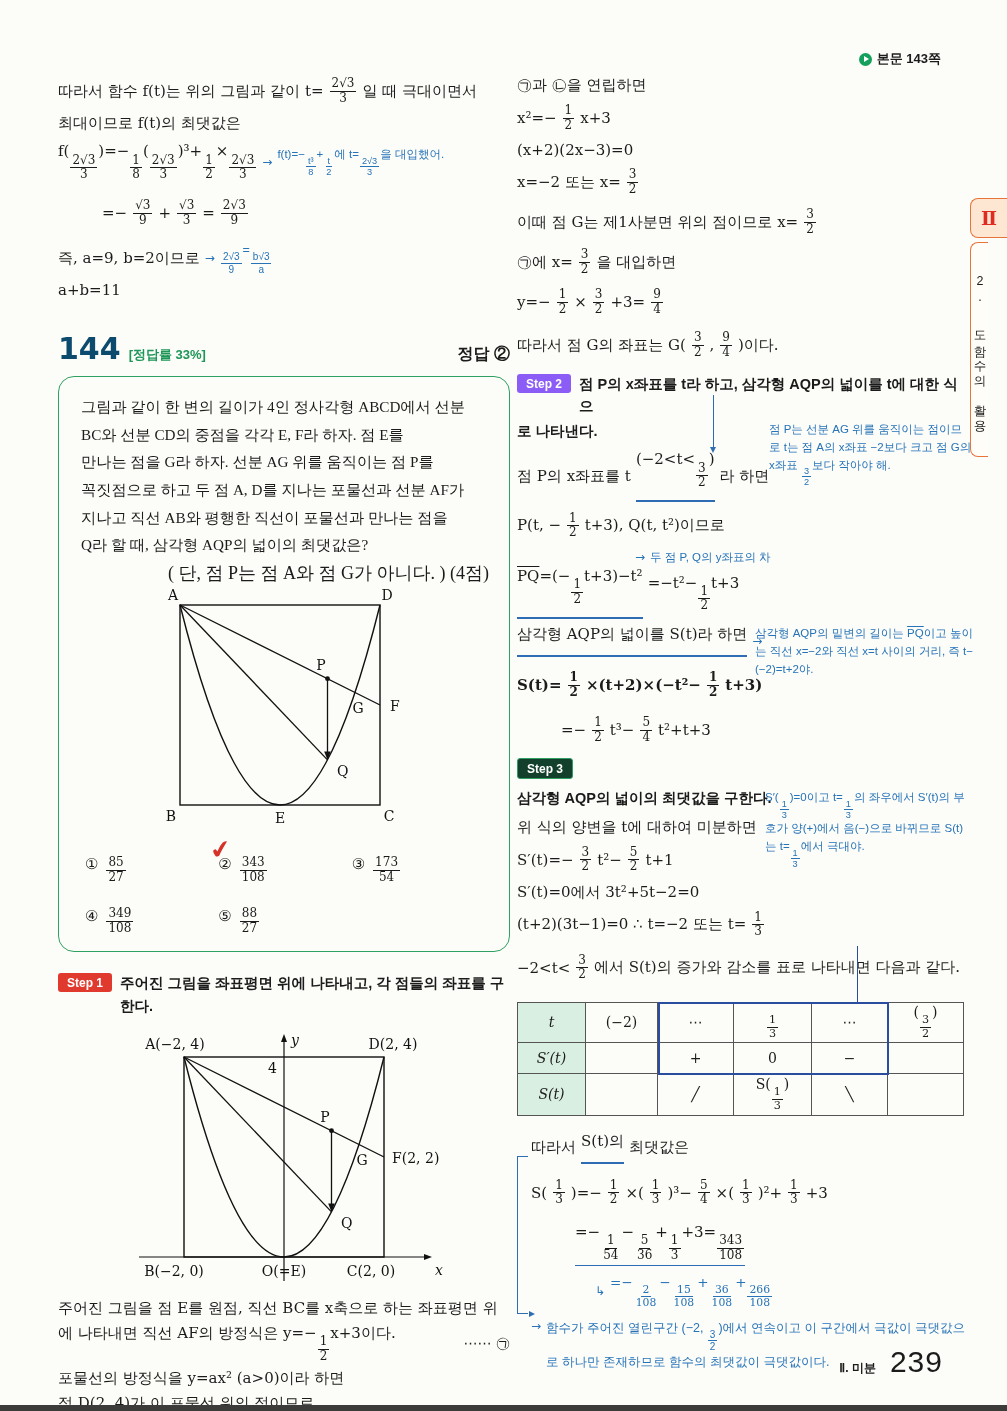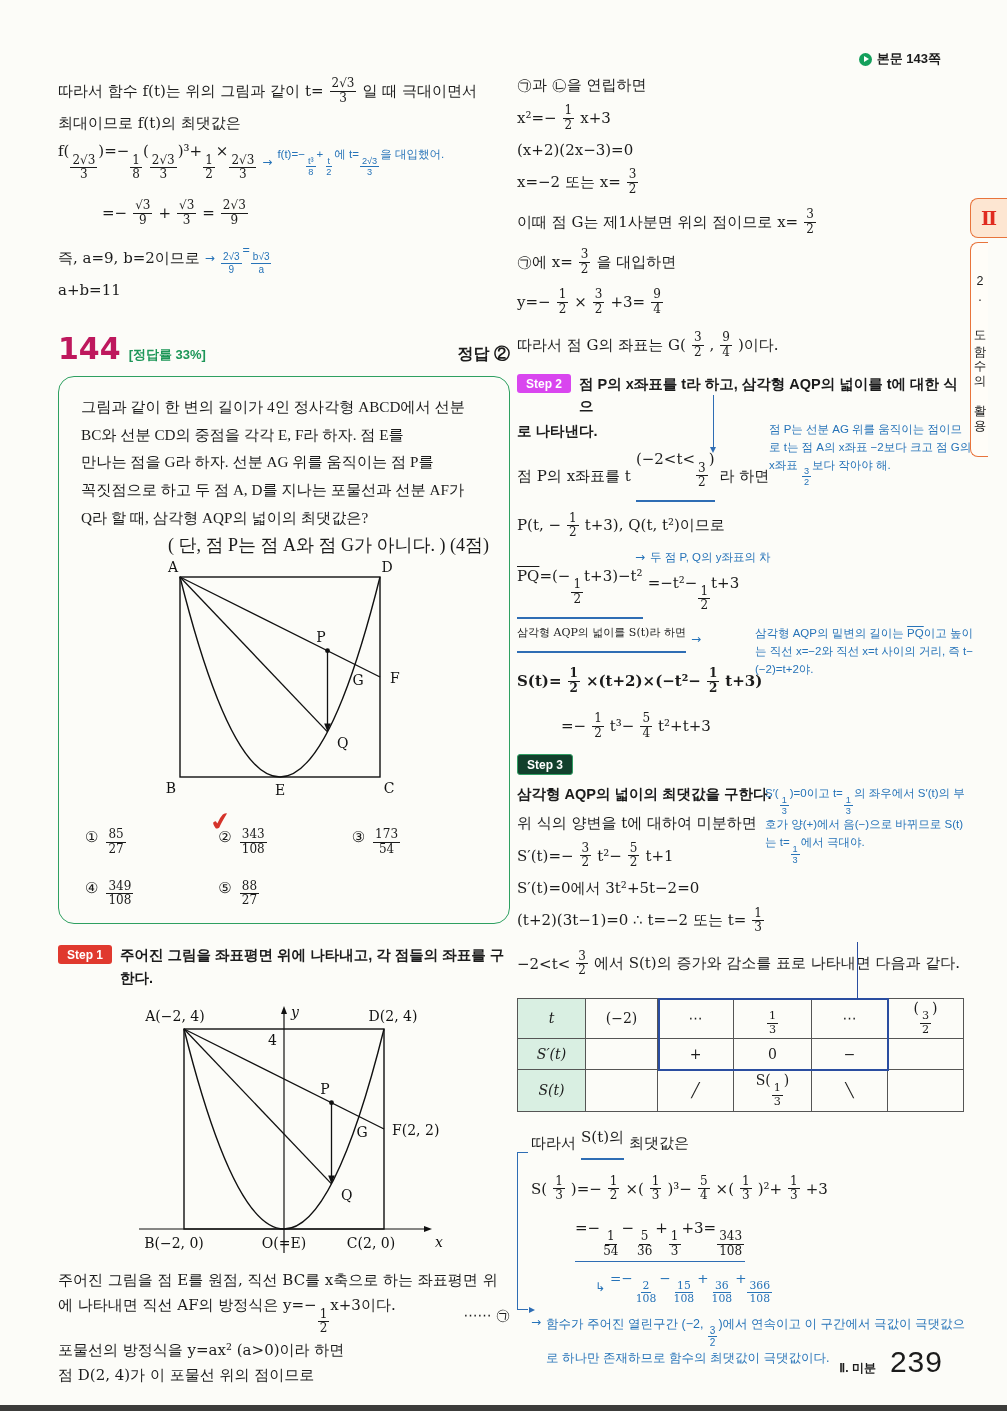--- a/index.html
+++ b/index.html
@@ -31,38 +31,38 @@
                 border-top:3px solid transparent;border-bottom:3px solid transparent;}
   
   .sidetab{position:absolute;right:0;top:198px;width:37px;font-family:"Liberation Sans",sans-serif;}
   .tab-unit{border:1.5px solid #e8743c;border-right:none;border-radius:8px 0 0 8px;background:#fde6d2;
             color:#e02b20;font-weight:bold;font-size:19px;text-align:center;padding:8px 0;font-family:"DejaVu Serif",serif;}
   .tab-chap{border:1.5px solid #e8743c;border-right:none;border-radius:8px 0 0 8px;background:#fffdf8;
             margin-top:4px;padding:14px 0;writing-mode:vertical-rl;text-orientation:upright;
             letter-spacing:2px;font-size:12.5px;display:flex;justify-content:center;min-height:215px;}
   
   .probhead{display:flex;align-items:baseline;margin-top:32px;}
-  .probnum{font-family:"DejaVu Sans",sans-serif;font-weight:bold;font-size:30px;color:#be185d;}
+  .probnum{font-family:"DejaVu Sans",sans-serif;font-weight:bold;font-size:30px;color:#0c4a6e;}
   .probrate{font-family:"Liberation Sans",sans-serif;font-weight:bold;font-size:13px;color:#1d9658;margin-left:8px;}
   .probans{margin-left:auto;font-weight:bold;font-size:16px;font-family:"Liberation Sans",sans-serif;}
   
   .pbox{border:1.8px solid #2ea061;border-radius:16px;margin-top:10px;padding:16px 20px 14px 22px;}
   .pbody{font-size:15.2px;line-height:1.82;}
   .pcond{text-align:right;font-size:18px;margin-top:2px;}
   .choices{display:grid;grid-template-columns:1fr 1fr 1fr;row-gap:12px;margin:12px 4px 2px;}
   .choice{display:flex;align-items:center;gap:7px;font-size:15px;position:relative;}
   .chknum{font-size:15px;}
   .chkmark{position:absolute;left:-8px;top:-10px;color:#d5332a;font-size:25px;font-weight:bold;
            font-family:"DejaVu Sans",sans-serif;transform:rotate(-10deg);}
   
   .steprow{display:flex;align-items:flex-start;gap:8px;margin-top:20px;}
   .badge{font-family:"Liberation Sans",sans-serif;font-size:12px;font-weight:bold;color:#fff;
          padding:2.5px 9px;border-radius:3px;white-space:nowrap;margin-top:1px;}
   .b1{background:#e0392e;}
-  .b2{background:#d946ef;}
+  .b2{background:#8b5cf6;}
   .b3{background:#12402c;border:1px solid #2f9e63;}
   .step-title{font-family:"Liberation Sans",sans-serif;font-weight:bold;font-size:14.5px;line-height:1.55;}
   
   .figwrap{text-align:center;}
   svg text{font-family:"DejaVu Serif",serif;font-size:14px;fill:#111;}
   
   .tblwrap{position:relative;margin-top:14px;width:447px;}
   table.inc{border-collapse:collapse;width:447px;font-size:14px;}
   table.inc td{border:1px solid #555;text-align:center;vertical-align:middle;}
   td.hd{background:#d9efe2;font-family:"DejaVu Serif",serif;}
@@ -167,20 +167,21 @@
       <span class="probrate">[정답률 33%]</span>
       <span class="probans">정답 ②</span>
     </div>
 
     <div class="pbox">
       <div class="pbody">
         <div>그림과 같이 한 변의 길이가 4인 정사각형 ABCD에서 선분</div>
         <div>BC와 선분 CD의 중점을 각각 E, F라 하자. 점 E를</div>
         <div>만나는 점을 G라 하자. 선분 AG 위를 움직이는 점 P를</div>
         <div>꼭짓점으로 하고 두 점 A, D를 지나는 포물선과 선분 AF가</div>
+        <div>지나고 직선 AB와 평행한 직선이 포물선과 만나는 점을</div>
         <div>Q라 할 때, 삼각형 AQP의 넓이의 최댓값은?</div>
       </div>
       <div class="pcond">( 단, 점 P는 점 A와 점 G가 아니다. ) (4점)</div>
 
       <div class="figwrap">
         <svg width="300" height="244" viewBox="0 0 300 244">
           <rect x="45" y="20" width="200" height="200" fill="none" stroke="#111" stroke-width="1.4"></rect>
           <path d="M45,20 Q145,420 245,20" fill="none" stroke="#111" stroke-width="1.4"></path>
           <line x1="45" y1="20" x2="245" y2="120" stroke="#111" stroke-width="1.3"></line>
           <line x1="45" y1="20" x2="192.5" y2="174.9" stroke="#111" stroke-width="1.3"></line>
@@ -359,21 +360,21 @@
               <span class="fn">1</span>
               <span class="fd">2</span>
             </span>t+3)−t²</span>
           <span>=−t²−<span class="fr">
               <span class="fn">1</span>
               <span class="fd">2</span>
             </span>t+3</span>
       </div>
       <div style="position:relative;">
         <div class="ln">
-          <span class="m ulb" style="font-size:11px;">삼각형 AQP의 넓이를 S(t)라 하면</span>
+          <span class="m ulb" style="font-size:15px;">삼각형 AQP의 넓이를 S(t)라 하면</span>
           <span class="arrow">→</span>
         </div>
         <div class="note" style="position:absolute;right:-4px;top:0;width:218px;">삼각형 AQP의 밑변의 길이는 <span class="ovl">PQ</span>이고 높이는 직선 x=−2와 직선 x=t 사이의 거리, 즉 t−(−2)=t+2야.</div>
         <div class="ln lnf m" style="min-height:44px;width:235px;font-weight:bold;">S(t)=<span class="fr">
               <span class="fn">1</span>
               <span class="fd">2</span>
             </span>×(t+2)×(−t²−<span class="fr">
               <span class="fn">1</span>
               <span class="fd">2</span>
             </span>t+3)</div>
@@ -509,21 +510,21 @@
         <span class="m blue" style="font-size:13.5px;">=−<span class="fr">
               <span class="fn">2</span>
               <span class="fd">108</span>
             </span>−<span class="fr">
               <span class="fn">15</span>
               <span class="fd">108</span>
             </span>+<span class="fr">
               <span class="fn">36</span>
               <span class="fd">108</span>
             </span>+<span class="fr">
-              <span class="fn">366</span>
+              <span class="fn">266</span>
               <span class="fd">108</span>
             </span></span>
       </div>
       <div class="ln" style="margin-top:10px;align-items:flex-start;">
         <span class="arrow">→</span>
         <span class="note" style="font-size:12.5px;width:420px;">함수가 주어진 열린구간 (−2, <span class="fr">
               <span class="fn">3</span>
               <span class="fd">2</span>
             </span>)에서 연속이고 이 구간에서 극값이 극댓값으로 하나만 존재하므로 함수의 최댓값이 극댓값이다.</span>
       </div>

